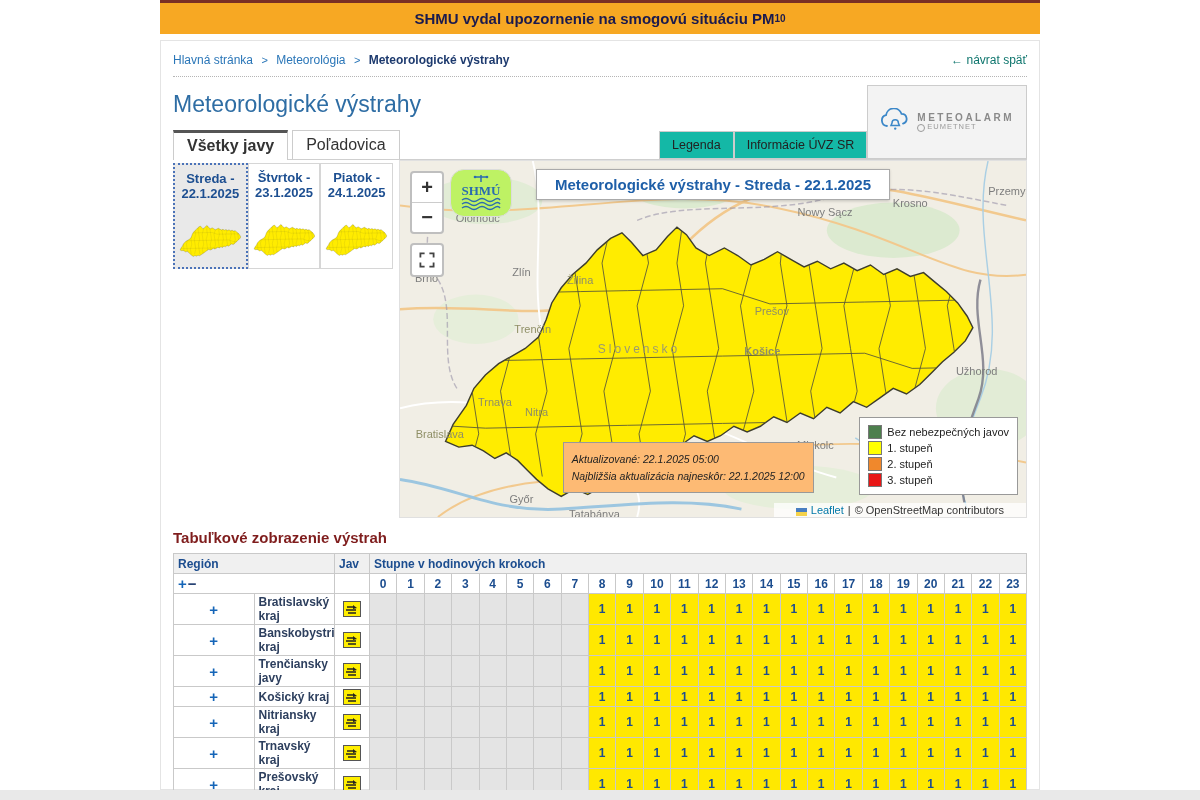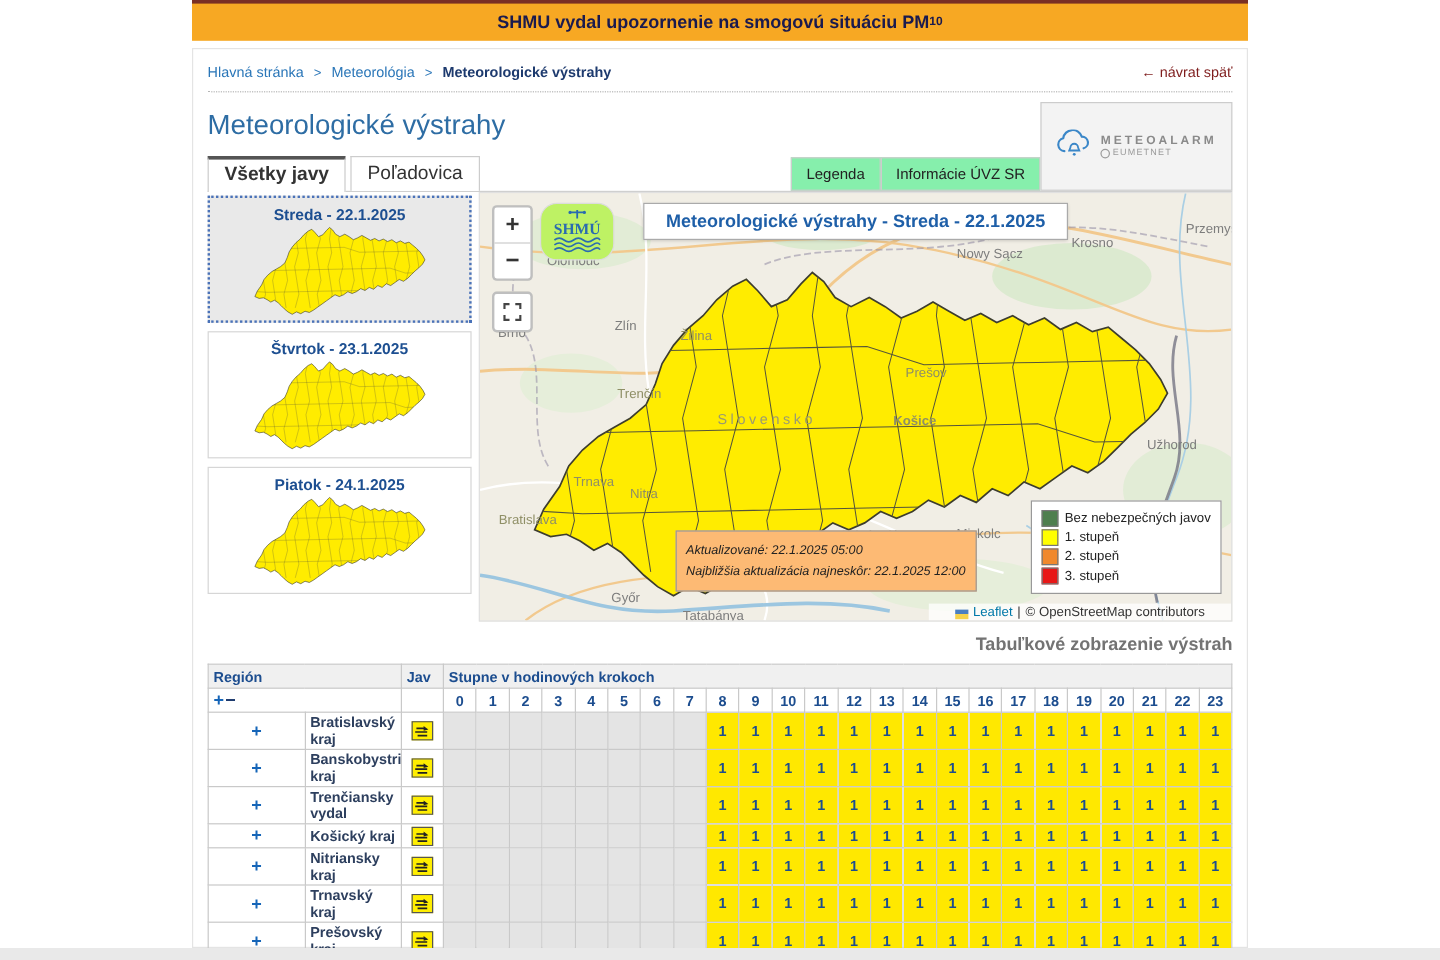--- a/index.html
+++ b/index.html
@@ -13,41 +13,41 @@
   .banner sub{font-size:10px;}
 
   
   .card{position:absolute;left:160px;top:40px;width:880px;height:750px;background:#fff;
     border:1px solid #e4e4e4;box-sizing:border-box;padding:12px 12px 0 12px;}
 
   .breadcrumb-row{display:flex;justify-content:space-between;font-size:12px;}
   .breadcrumb a,.crumb-link{color:#2a76b8;text-decoration:none;cursor:pointer;}
   .crumb-sep{color:#2a76b8;margin:0 5px;font-size:11px;}
   .crumb-current{color:#1d3a6e;font-weight:bold;}
-  .back-link{color:#7f1d1d;cursor:pointer;font-size:12px;}
+  .back-link{color:#0f766e;cursor:pointer;font-size:12px;}
   .dotted-sep{border-bottom:1px dotted #b5b5b5;margin-top:9px;}
 
   h1.page-title{margin:14px 0 12px 0;color:#2e6da4;font-size:23px;font-weight:400;}
 
   
   .tabbar{display:flex;align-items:flex-end;border-bottom:1px solid #cfcfcf;height:29px;}
   .tab{border:1px solid #ccc;border-bottom:none;background:#fff;color:#333;font-size:16px;
     padding:5px 13px;margin-right:4px;cursor:pointer;}
   .tab.active{border-top:3px solid #555;font-weight:bold;padding-top:4px;position:relative;top:1px;background:#fff;}
   .tab-right{margin-left:auto;display:flex;align-items:stretch;}
-  .tbtn{border:1px solid #ccc;background:#86efac;color:#222;font-size:12.5px;padding:6px 12px;cursor:pointer;display:flex;align-items:center;margin-top:46px;}
+  .tbtn{border:1px solid #ccc;background:#14b8a6;color:#222;font-size:12.5px;padding:6px 12px;cursor:pointer;display:flex;align-items:center;margin-top:46px;}
   .meteoalarm{border:1px solid #ccc;background:#f3f3f3;display:flex;align-items:center;gap:7px;padding:2px 12px;cursor:pointer;}
   .ma-txt{display:flex;flex-direction:column;line-height:1.1;}
   .ma-title{color:#8a8a8a;font-size:10px;font-weight:bold;letter-spacing:2.5px;}
   .ma-sub{color:#9a9a9a;font-size:7.5px;letter-spacing:1px;display:flex;align-items:center;gap:2px;}
   .ma-sub::before{content:"";width:6px;height:6px;border:1px solid #9a9a9a;border-radius:50%;display:inline-block;}
 
   
   .main-split{display:flex;margin-top:0;height:358px;}
-  .thumbs{width:220px;margin-right:6px;display:flex;flex-direction:column;padding-top:3px;}
+  .thumbs{width:220px;margin-right:6px;display:flex;flex-direction:row;padding-top:3px;}
   .thumb{border:1px solid #d6d6d6;background:#fff;margin-bottom:7px;height:106px;box-sizing:border-box;padding:3px 4px;cursor:pointer;}
   .thumb.selected{background:#e9e9e9;border:2px dotted #4a72b8;}
   .thumb-title{text-align:center;color:#1d4f91;font-weight:bold;font-size:13px;margin:3px 0 1px 0;}
   .thumb-map{height:78px;}
   .thumb-map svg{width:100%;height:100%;}
 
   
   .map{position:relative;flex:1;background:#f1eee5;overflow:hidden;border:1px solid #e0e0e0;}
   .map svg.layer{position:absolute;left:0;top:0;width:100%;height:100%;}
   .city-label{position:absolute;font-size:11px;color:#7d7d7d;white-space:nowrap;transform:translate(-50%,-50%);}
@@ -63,21 +63,21 @@
     box-shadow:0 1px 3px rgba(0,0,0,.2);padding:6px 18px;color:#1e5fa8;font-weight:bold;font-size:15px;white-space:nowrap;z-index:6;}
   .map-legend{position:absolute;right:8px;bottom:22px;background:#fff;border:1px solid #999;padding:5px 8px;z-index:6;}
   .ml-item{display:flex;align-items:center;gap:5px;font-size:11px;color:#222;margin:2px 0;}
   .ml-swatch{width:12px;height:12px;border:1px solid #777;display:inline-block;}
   .map-update{position:absolute;left:26%;bottom:24px;background:#fdba74;border:1px solid #999;padding:8px 8px;font-size:10.5px;color:#222;line-height:1.55;z-index:6;font-style:italic;}
   .map-attrib{position:absolute;right:0;bottom:0;background:rgba(255,255,255,.75);font-size:11px;color:#333;padding:1px 22px;z-index:6;display:flex;align-items:flex-end;gap:4px;}
   .leaflet-link{color:#0078a8;text-decoration:none;cursor:pointer;}
   .ua-flag{display:inline-block;width:11px;height:8px;background:linear-gradient(#4a7fc1 50%,#f5d24b 50%);}
 
   
-  .table-title{text-align:right;color:#737373;font-weight:bold;font-size:15px;margin:11px 0 7px 0;}
+  .table-title{text-align:left;color:#7f1d1d;font-weight:bold;font-size:15px;margin:11px 0 7px 0;}
   table.warn{width:100%;border-collapse:collapse;font-size:12px;table-layout:fixed;}
   table.warn th,table.warn td{border:1px solid #c9c9c9;padding:1px 4px;height:17px;box-sizing:content-box;overflow:hidden;}
   .h1row th{background:#f0f0f0;color:#1c4d8f;text-align:left;font-size:12px;font-weight:bold;}
   .h2row th{background:#fff;color:#1c4d8f;text-align:center;font-weight:bold;}
   .col-exp{width:36px;}
   .col-name{width:116px;}
   .col-jav{width:26px;}
   td.plus-cell{color:#1565b8;font-weight:bold;text-align:center;font-size:15px;cursor:pointer;}
   .expall{color:#1565b8;font-weight:bold;font-size:15px;cursor:pointer;}
   .collall{color:#1d3a6e;font-weight:bold;font-size:15px;cursor:pointer;margin-left:1px;}
@@ -481,21 +481,21 @@
             <td class="hr-warn">1</td>
             <td class="hr-warn">1</td>
             <td class="hr-warn">1</td>
             <td class="hr-warn">1</td>
             <td class="hr-warn">1</td>
             <td class="hr-warn">1</td>
             <td class="hr-warn">1</td>
           </tr>
           <tr>
             <td class="plus-cell col-exp">+</td>
-    <td class="name-cell col-name">Trenčiansky vydal</td>
+    <td class="name-cell col-name">Trenčiansky javy</td>
     <td class="jav-cell col-jav">
               <svg class="jav-ico" viewBox="0 0 16 14">
   <rect width="16" height="14" fill="#ffee00"></rect>
   <path d="M3,5 h7 M2,8 h10 M4,11 h8" stroke="#222" stroke-width="1.4"></path>
   <path d="M9,3 l4,3 -4,1 z" fill="#222"></path>
               </svg>
             </td>
             <td class="hr-empty"></td>
             <td class="hr-empty"></td>
             <td class="hr-empty"></td>

